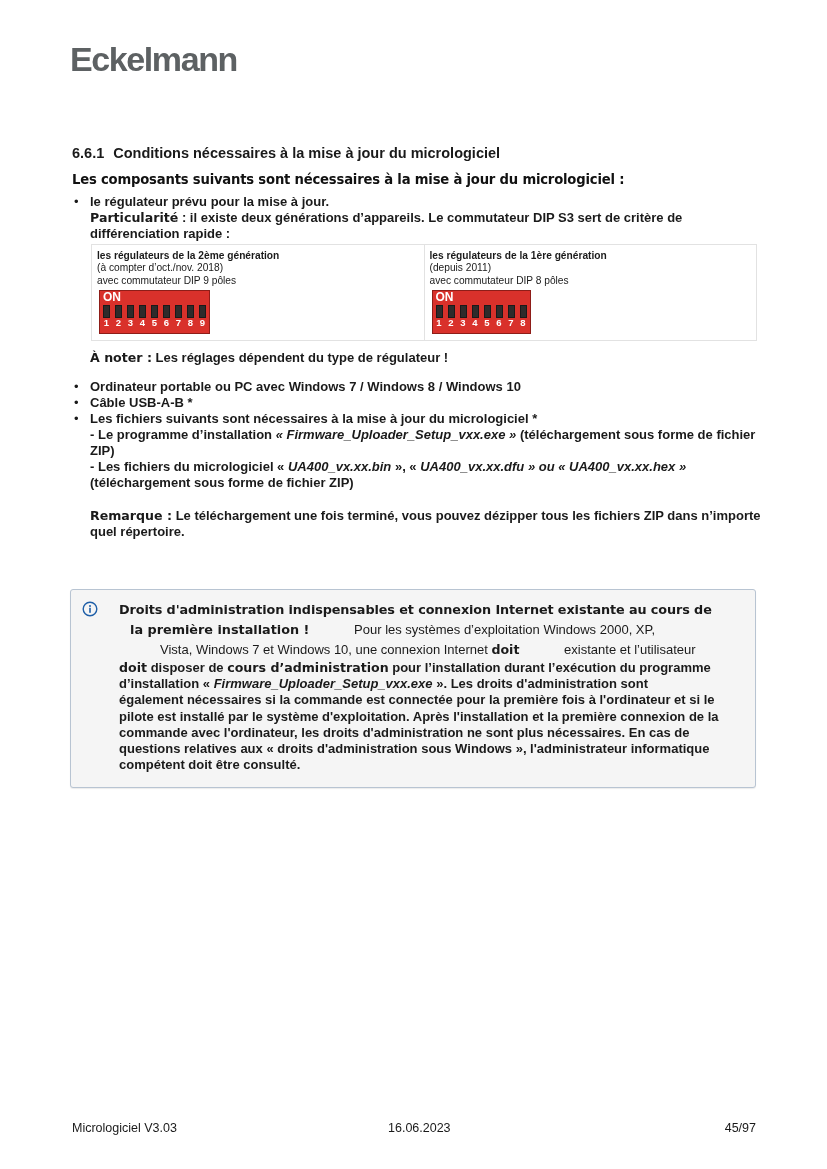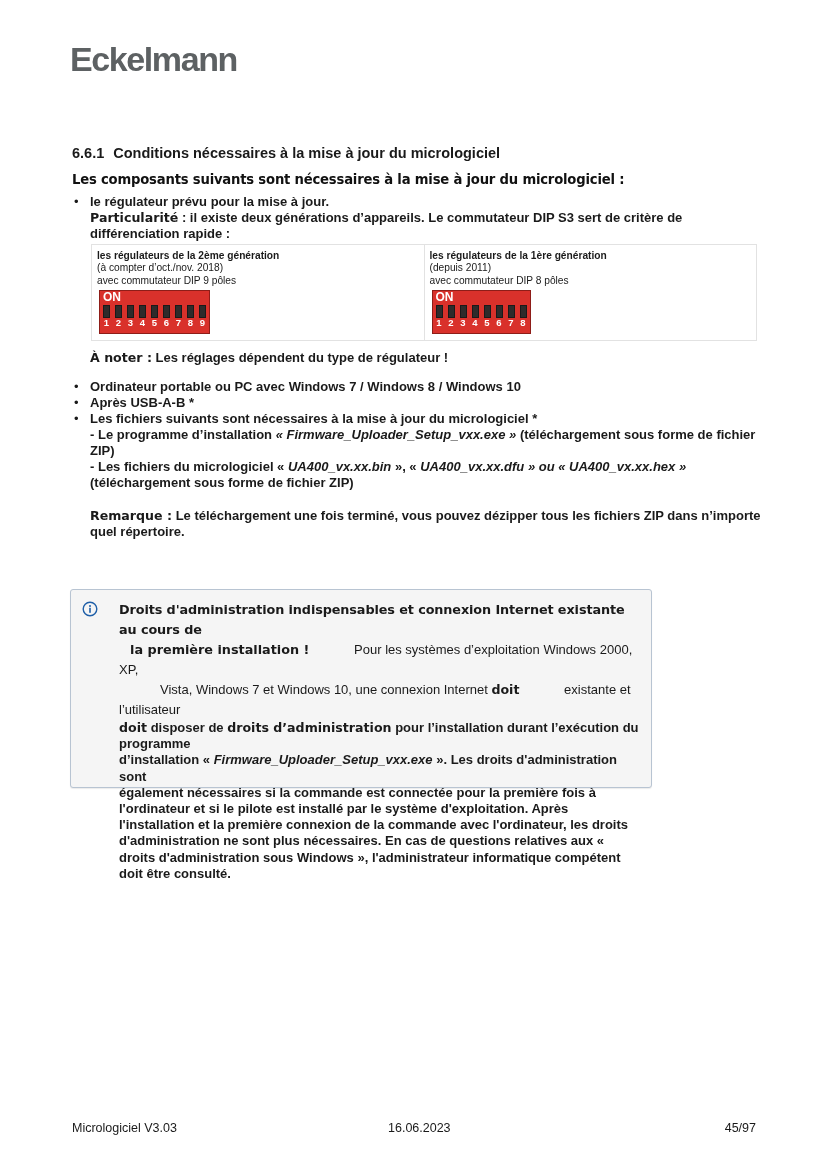--- a/index.html
+++ b/index.html
@@ -58,21 +58,21 @@
     .dip-on { color: #fff; font-weight: 700; font-size: 12px; line-height: 11px; display: block; }
     .dip-switches { display: flex; gap: 5px; margin-top: 2px; }
     .dip-switch { width: 7px; height: 13px; background: #2e2b2b; border: 1px solid #1a1a1a; }
     .dip-nums { display: flex; gap: 5px; color: #fff; font-weight: 700; font-size: 9.5px; line-height: 10px; margin-top: 0; }
     .dip-nums span { width: 7px; text-align: center; }
 
     .note { margin-top: 8px; padding-left: 18px; }
     .spacer { height: 16px; }
 
     .infobox {
-      position: absolute; left: 70px; top: 589px; width: 582px; height: 199px;
+      position: absolute; left: 70px; top: 589px; width: 686px; height: 199px;
       background: #f5f5f5; border: 1px solid #b8c4d2; border-radius: 3px;
       box-shadow: 0 1px 1px rgba(0,0,0,0.08);
       padding: 10px 12px 0 48px;
       font-size: 13px; font-weight: 700; line-height: 16.2px; color: #1a1a1a;
     }
     .info-icon {
       position: absolute; left: 11px; top: 11px; width: 16px; height: 16px;
     }
     .infobox .line { display: block; }
     .infobox .l1 { font-family: "DejaVu Sans", sans-serif; font-size: 12.8px; letter-spacing: -0.1px; line-height: 20px; }
@@ -169,21 +169,21 @@
         </tr>
       </tbody>
         </table>
 
       <div class="note" style="padding-left:0; margin-top:9px;">
         <span class="dejabold">À noter :</span><span> Les réglages dépendent du type de régulateur !</span>
       </div>
       <div class="spacer" style="height:13px;"></div>
     </li>
     <li>Ordinateur portable ou PC avec Windows 7 / Windows 8 / Windows 10</li>
-    <li>Après USB-A-B *</li>
+    <li>Câble USB-A-B *</li>
     <li>
       <span>Les fichiers suivants sont nécessaires à la mise à jour du micrologiciel *</span><br>
       <span>- Le programme d’installation </span><span class="it">« Firmware_Uploader_Setup_vxx.exe »</span><span> (téléchargement sous forme de fichier ZIP)</span><br>
       <span>- Les fichiers du micrologiciel « </span><span class="it">UA400_vx.xx.bin</span><span> », « </span><span class="it">UA400_vx.xx.dfu » ou « UA400_vx.xx.hex »</span><br>
       <span>(téléchargement sous forme de fichier ZIP)</span>
       <div class="spacer" style="height:17px;"></div>
       <div>
         <span class="dejabold">Remarque :</span><span> Le téléchargement une fois terminé, vous pouvez dézipper tous les fichiers ZIP dans n’importe quel répertoire.</span>
       </div>
     </li>
@@ -192,21 +192,21 @@
 
 <div class="infobox">
   <svg class="info-icon" viewBox="0 0 16 16">
     <circle cx="8" cy="8" r="6.8" fill="none" stroke="#1f5fa8" stroke-width="1.4"></circle>
     <circle cx="8" cy="4.9" r="1" fill="#1f5fa8"></circle>
     <rect x="7.2" y="6.8" width="1.6" height="5" fill="#1f5fa8"></rect>
   </svg>
   <span class="line l1">Droits d'administration indispensables et connexion Internet existante au cours de</span>
   <span class="line l2"><span class="dejabold" style="font-size:12.8px;margin-left:11px;">la première installation !</span><span class="normal"> Pour les systèmes d’exploitation Windows 2000, XP,</span></span>
   <span class="line l3"><span class="normal">Vista, Windows 7 et Windows 10, une connexion Internet </span><span class="dejabold">doit</span><span class="normal"> existante et l’utilisateur</span></span>
-  <span class="line"><span class="dejabold">doit</span><span> disposer de </span><span class="dejabold">droits d’administration</span><span> pour l’installation durant l’exécution du programme</span></span>
+  <span class="line"><span class="dejabold">doit</span><span> disposer de </span><span class="dejabold">cours d’administration</span><span> pour l’installation durant l’exécution du programme</span></span>
   <span class="line"><span>d’installation « </span><span class="it">Firmware_Uploader_Setup_vxx.exe</span><span> ». Les droits d'administration sont</span></span>
   <span class="line">également nécessaires si la commande est connectée pour la première fois à l'ordinateur et si le pilote est installé par le système d'exploitation. Après l'installation et la première connexion de la commande avec l'ordinateur, les droits d'administration ne sont plus nécessaires. En cas de questions relatives aux « droits d'administration sous Windows », l'administrateur informatique compétent doit être consulté.</span>
 </div>
 
 <div class="footer">
   <span class="left">Micrologiciel V3.03</span>
   <span class="center">16.06.2023</span>
   <span class="right">45/97</span>
 </div>
 

